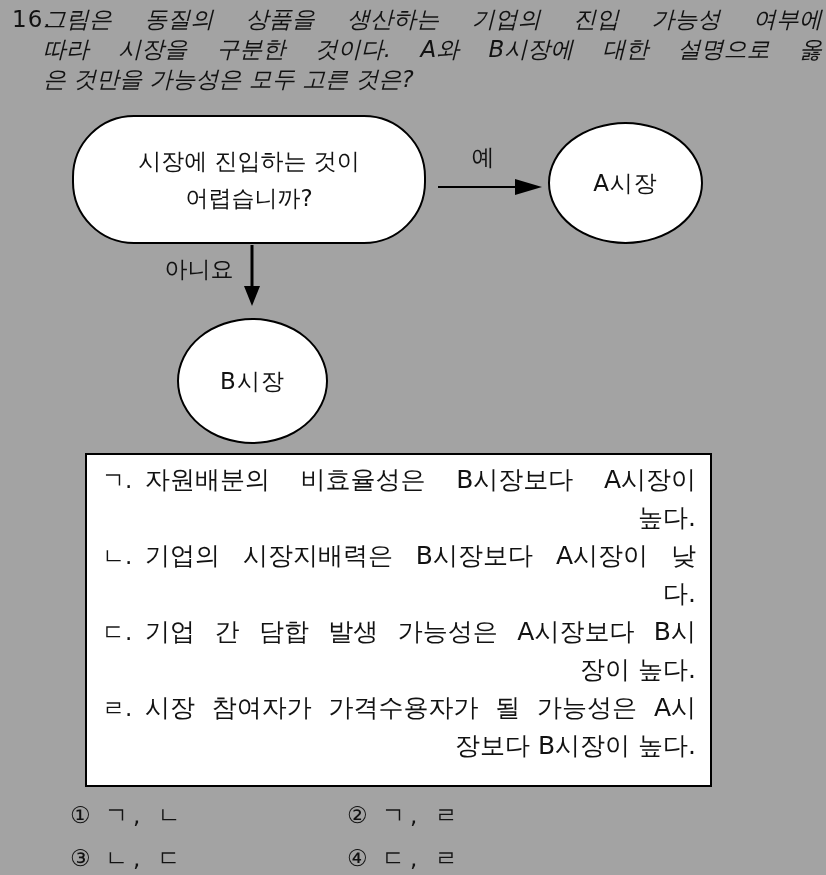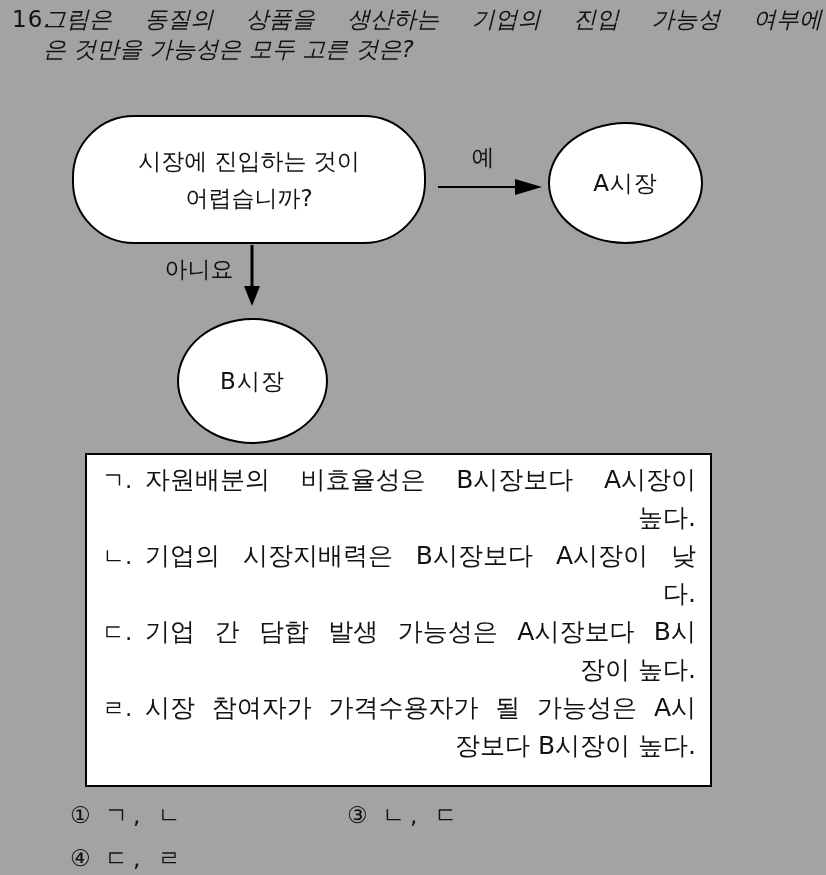--- a/index.html
+++ b/index.html
@@ -150,20 +150,21 @@
   }
 </style>
 </head>
 <body>
 
 <div class="page">
 
   <div class="q-number">16.</div>
   <div class="q-text">
     <div class="q-line just">그림은 동질의 상품을 생산하는 기업의 진입 가능성 여부에</div>
+    <div class="q-line just">따라 시장을 구분한 것이다. A와 B시장에 대한 설명으로 옳</div>
     <div class="q-line">은 것만을 가능성은 모두 고른 것은?</div>
   </div>
 
   <div class="flow">
     <svg class="arrows" width="826" height="348" viewBox="0 0 826 348">
       <g>
         <line x1="438" y1="82" x2="518" y2="82" stroke="#000000" stroke-width="2"></line>
         <polygon points="515,74 542,82 515,90" fill="#000000"></polygon>
       </g>
       <g>
@@ -219,20 +220,24 @@
     </div>
 
   </div>
 
   <div class="choices">
     <div class="choice">
       <span class="choice-num">①</span>
       <span class="choice-label">ㄱ, ㄴ</span>
     </div>
     <div class="choice">
+      <span class="choice-num">②</span>
+      <span class="choice-label">ㄱ, ㄹ</span>
+    </div>
+    <div class="choice">
       <span class="choice-num">③</span>
       <span class="choice-label">ㄴ, ㄷ</span>
     </div>
     <div class="choice">
       <span class="choice-num">④</span>
       <span class="choice-label">ㄷ, ㄹ</span>
     </div>
   </div>
 
 </div>

